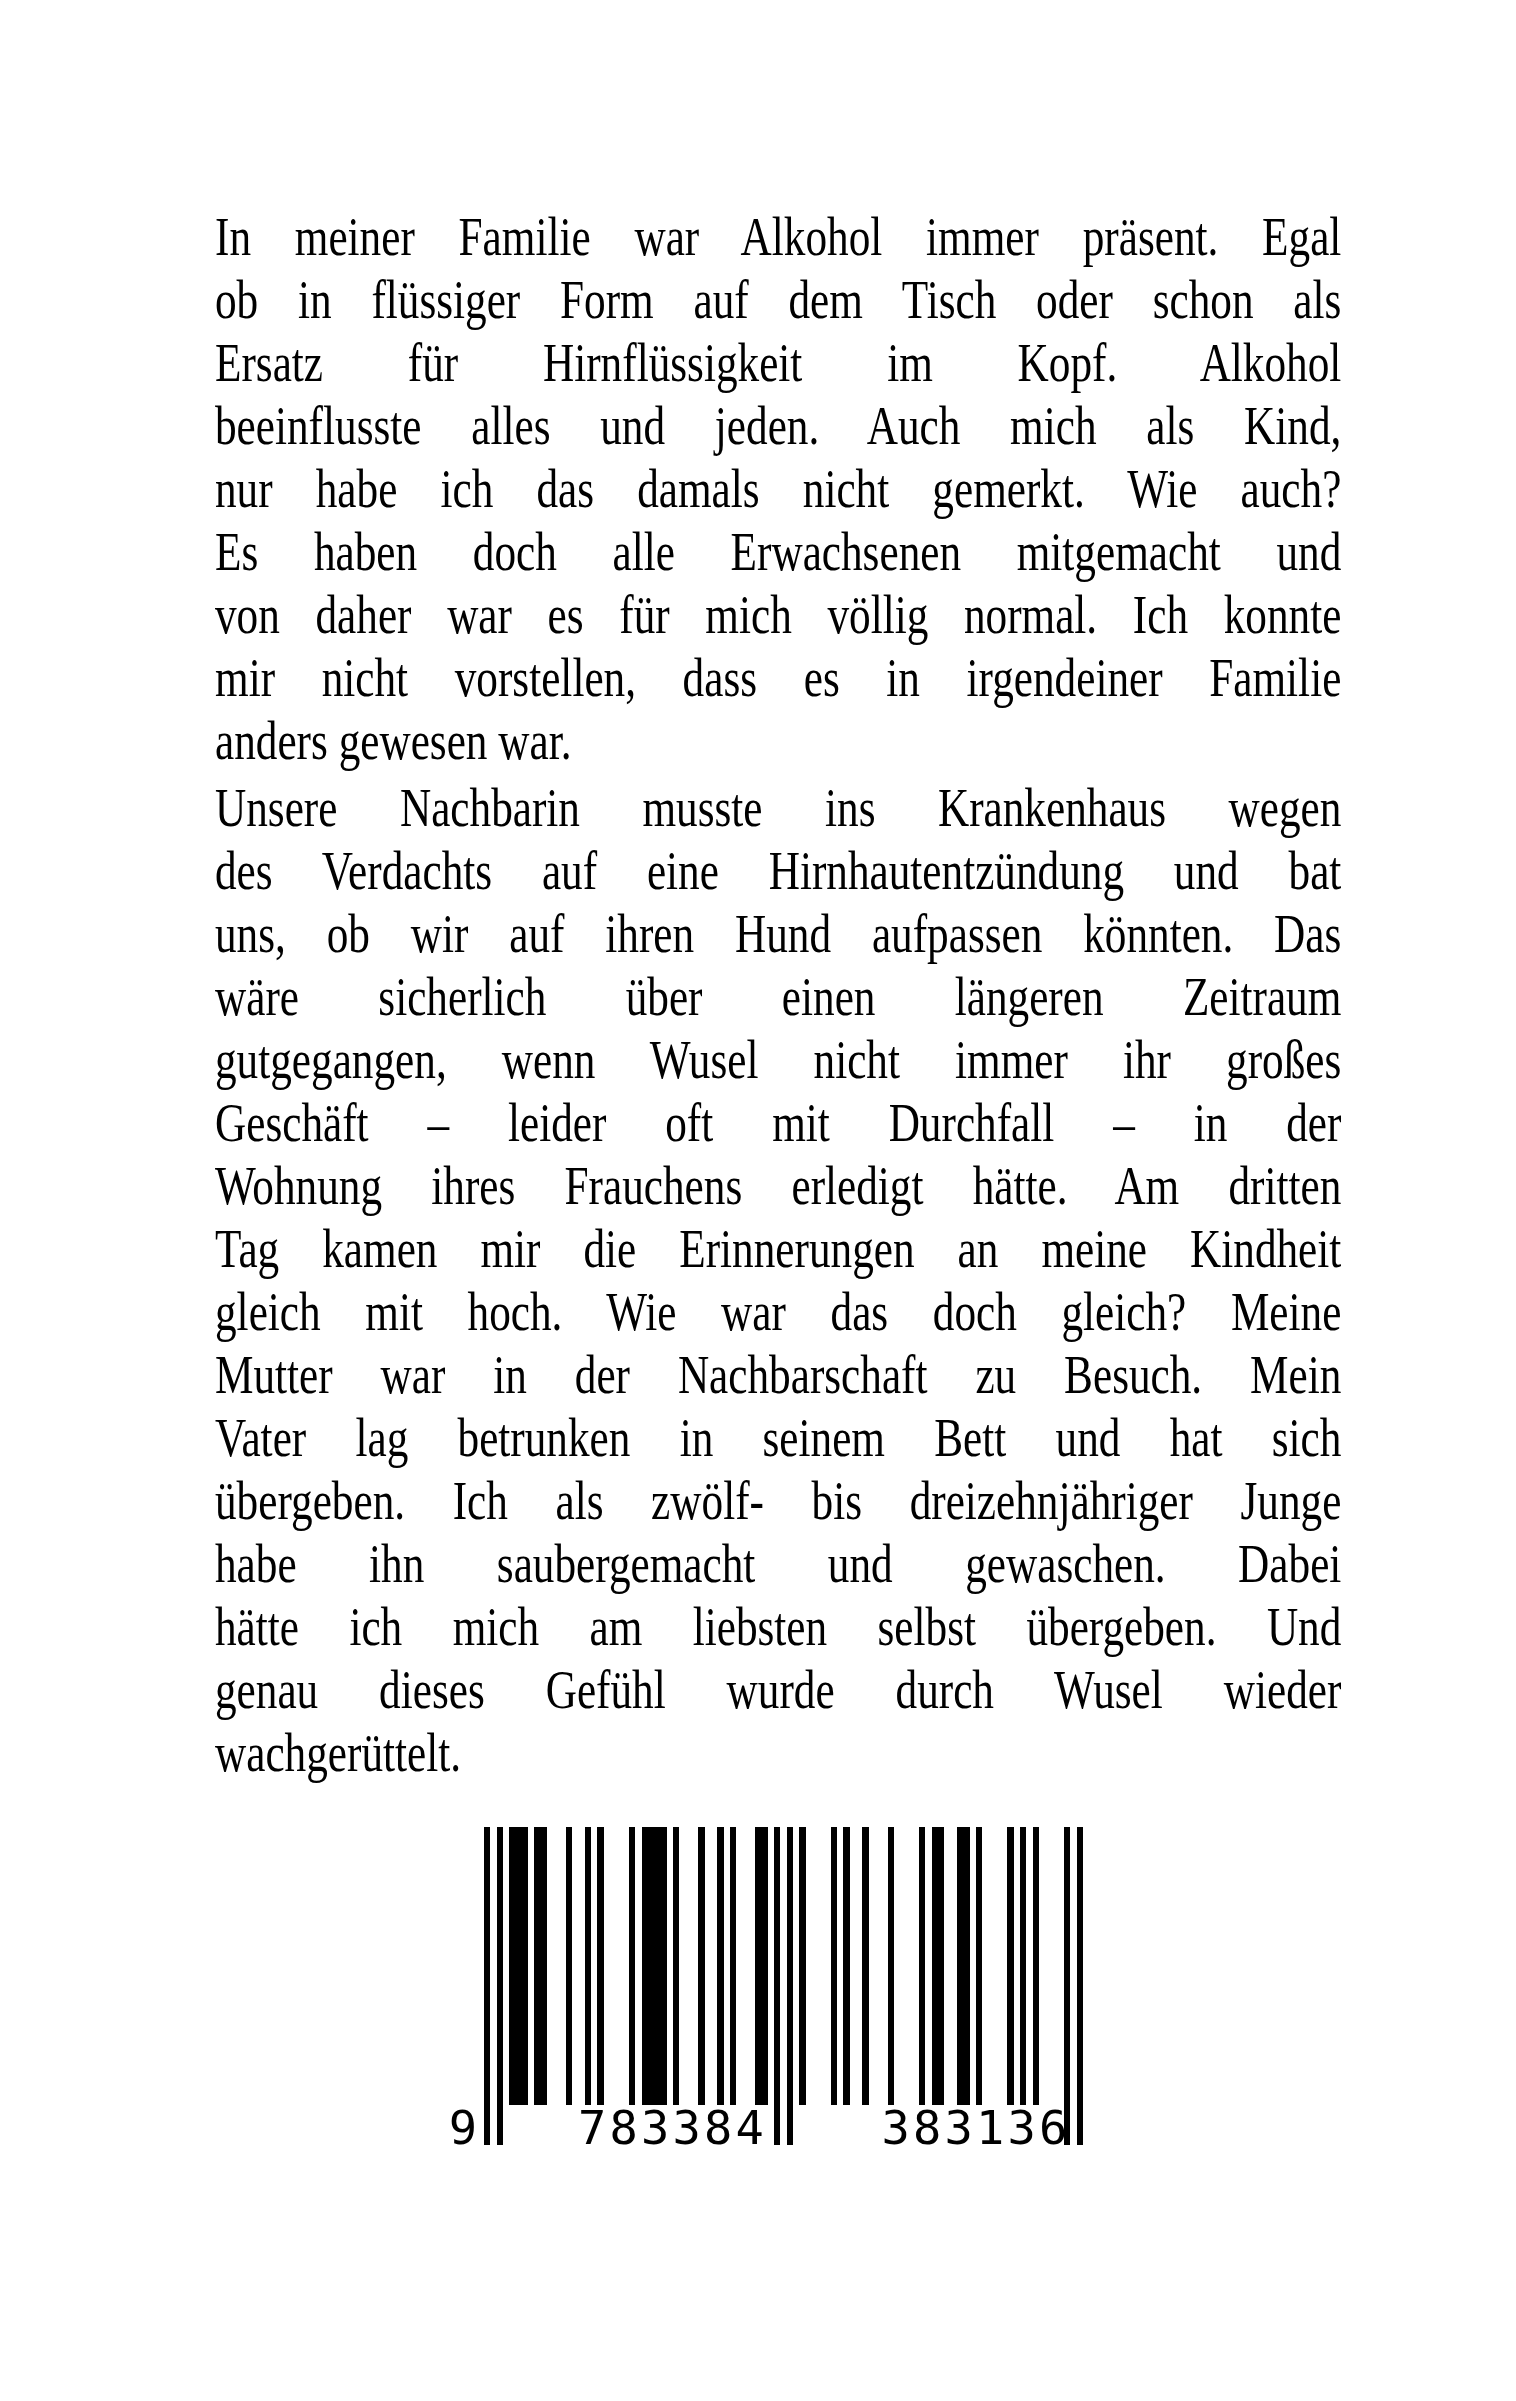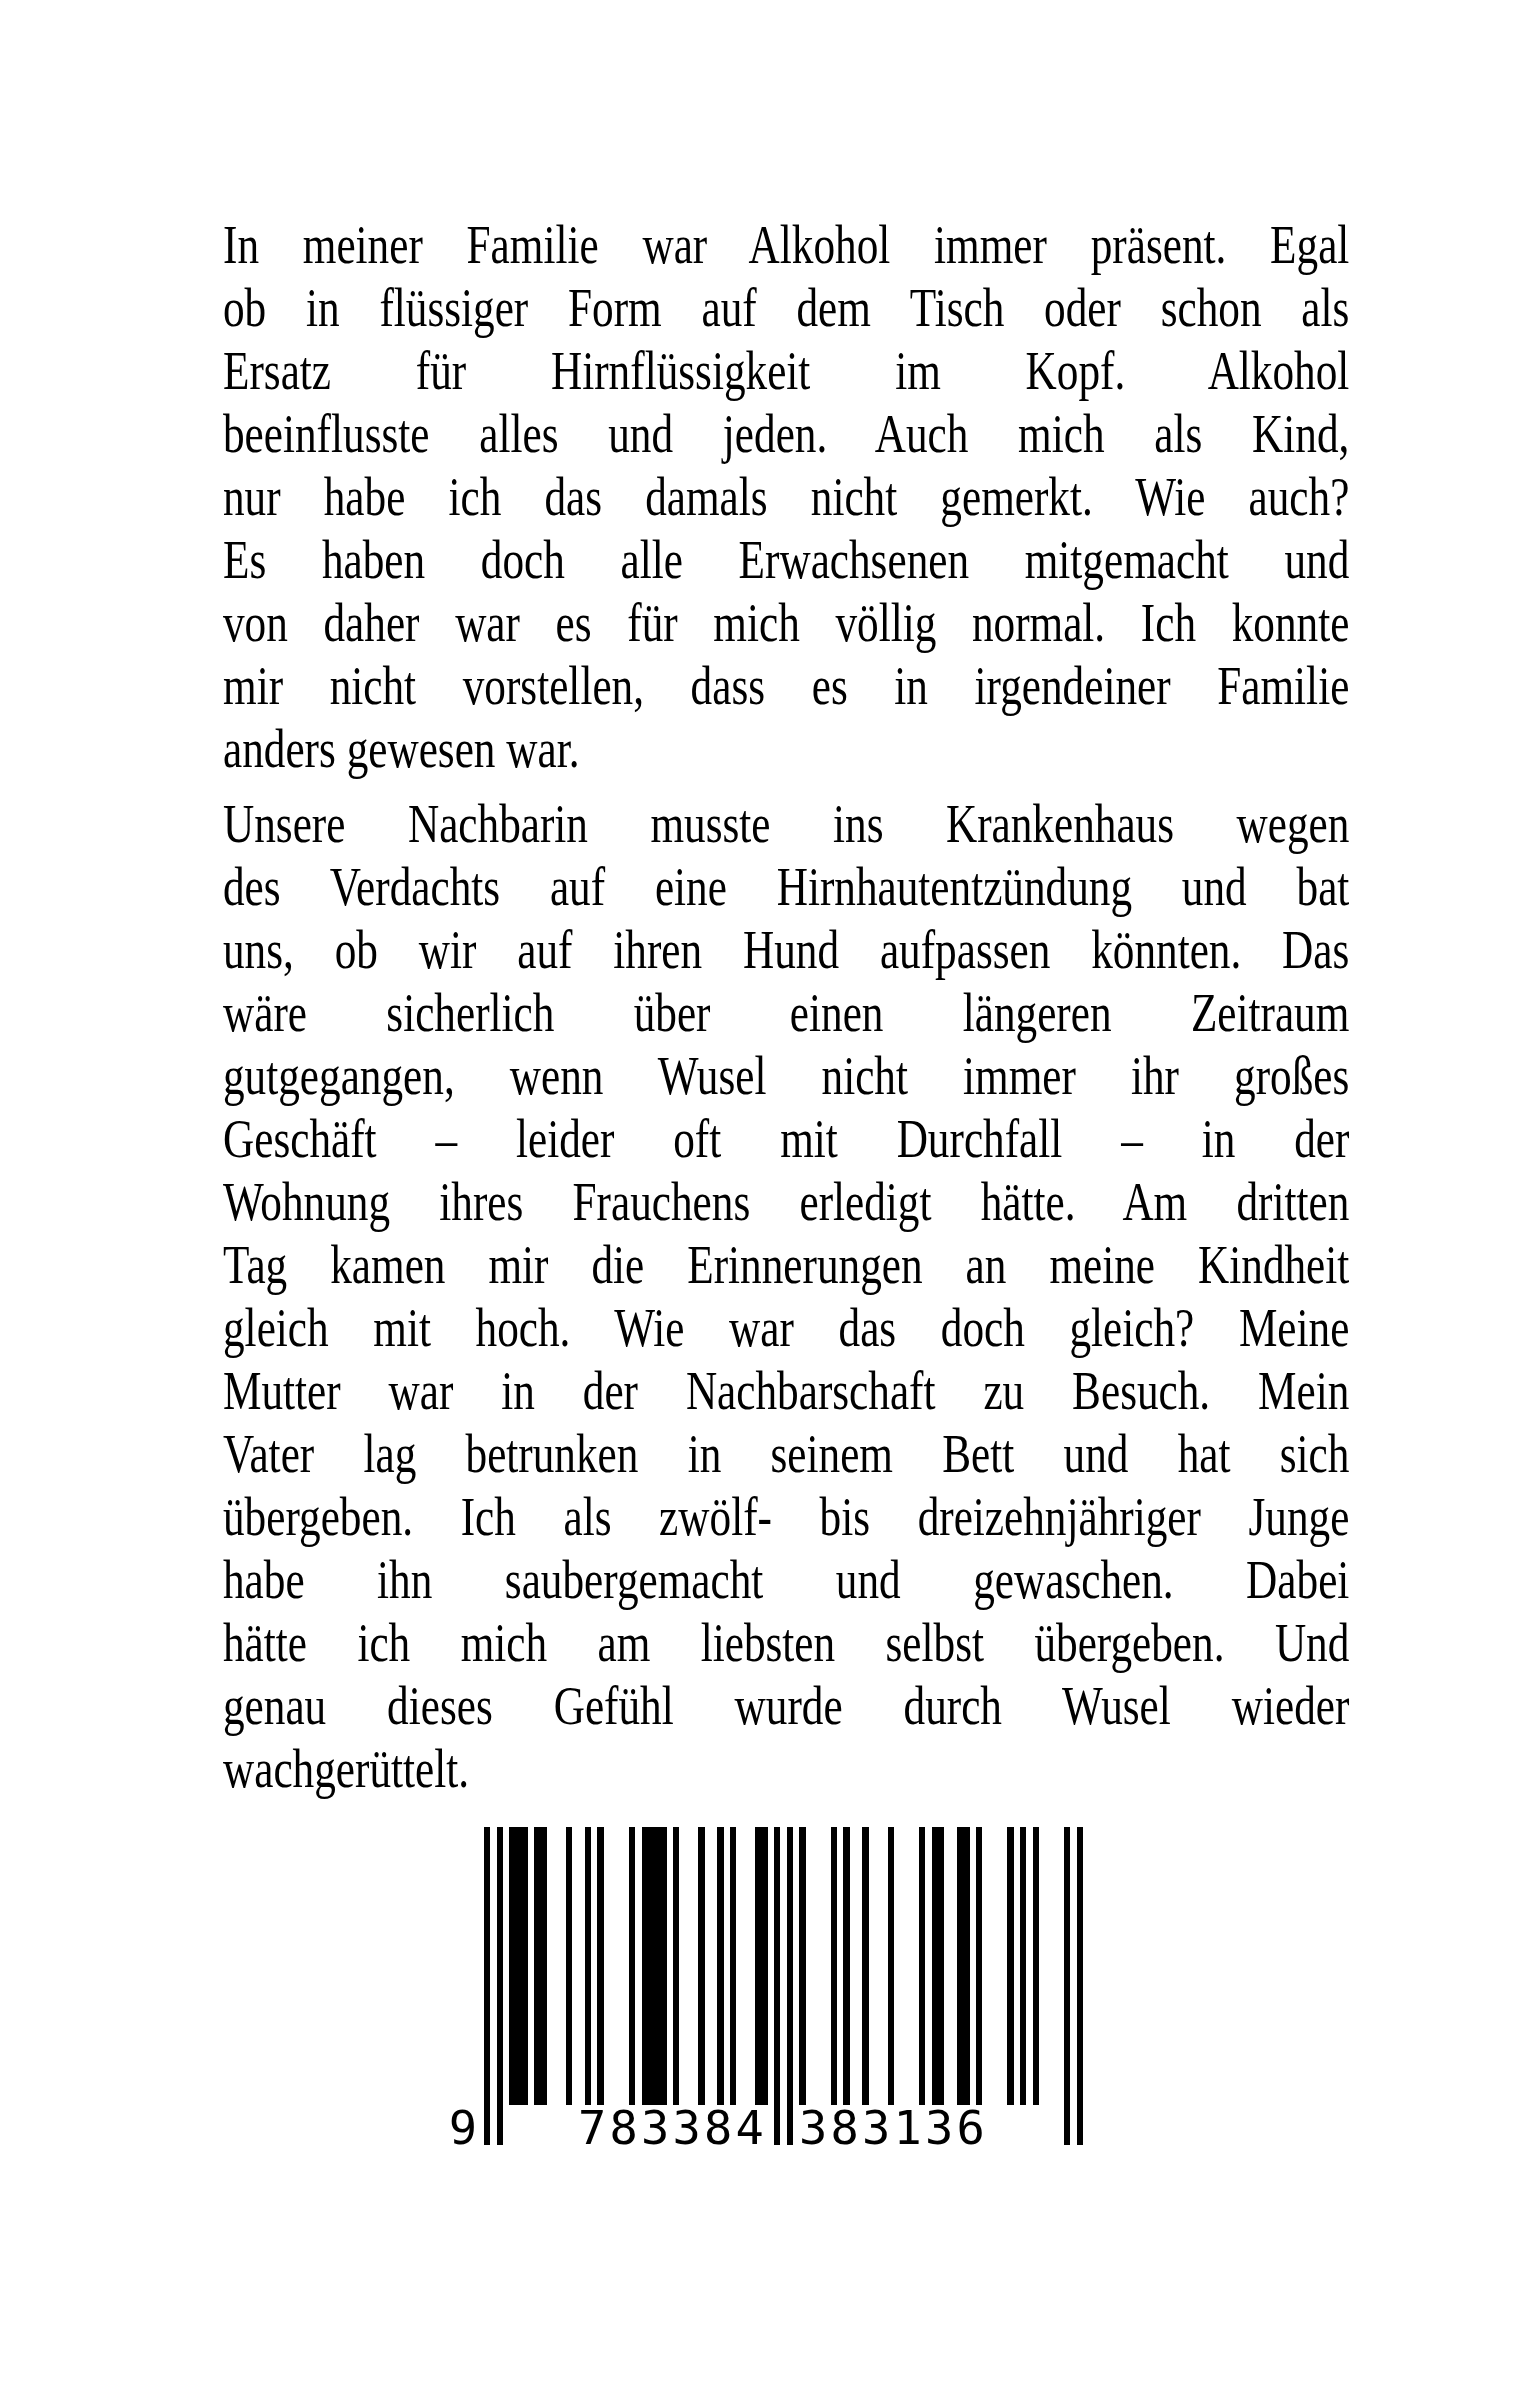--- a/index.html
+++ b/index.html
@@ -21,21 +21,21 @@
     background: #ffffff;
   }
   
   .textblock {
     position: absolute;
     left: 211px;
     top: 201px;
     width: 1126px;
     color: #000000;
   }
-  .para { margin: 12px; padding: 0; }
+  .para { margin: 4px; padding: 0; }
   .line {
     display: block;
     width: 1433px;                 
     transform: scaleX(0.786);      
     transform-origin: 0 0;
     font-family: "Liberation Serif", "DejaVu Serif", serif;
     font-size: 55px;
     line-height: 63px;
     height: 63px;
     white-space: nowrap;
@@ -60,21 +60,21 @@
   .bc-num {
     position: absolute;
     top: 2104px;
     font-family: "DejaVu Sans Mono", monospace;
     font-size: 47px;
     line-height: 1;
     color: #000000;
   }
   .bc-first { left: 431px; width: 46px; text-align: right; letter-spacing: 0; }
   .bc-left  { left: 503px; width: 264px; text-align: right; letter-spacing: 3.2px; }
-  .bc-right { left: 799px; width: 264px; text-align: left; letter-spacing: 3.2px; }
+  .bc-right { left: 844px; width: 264px; text-align: center; letter-spacing: 3.2px; }
 </style>
 </head>
 <body>
 
 <div class="page">
 
   <main class="textblock">
     <div class="para">
       <span class="line">In meiner Familie war Alkohol immer präsent. Egal</span>
       <span class="line">ob in flüssiger Form auf dem Tisch oder schon als</span>

